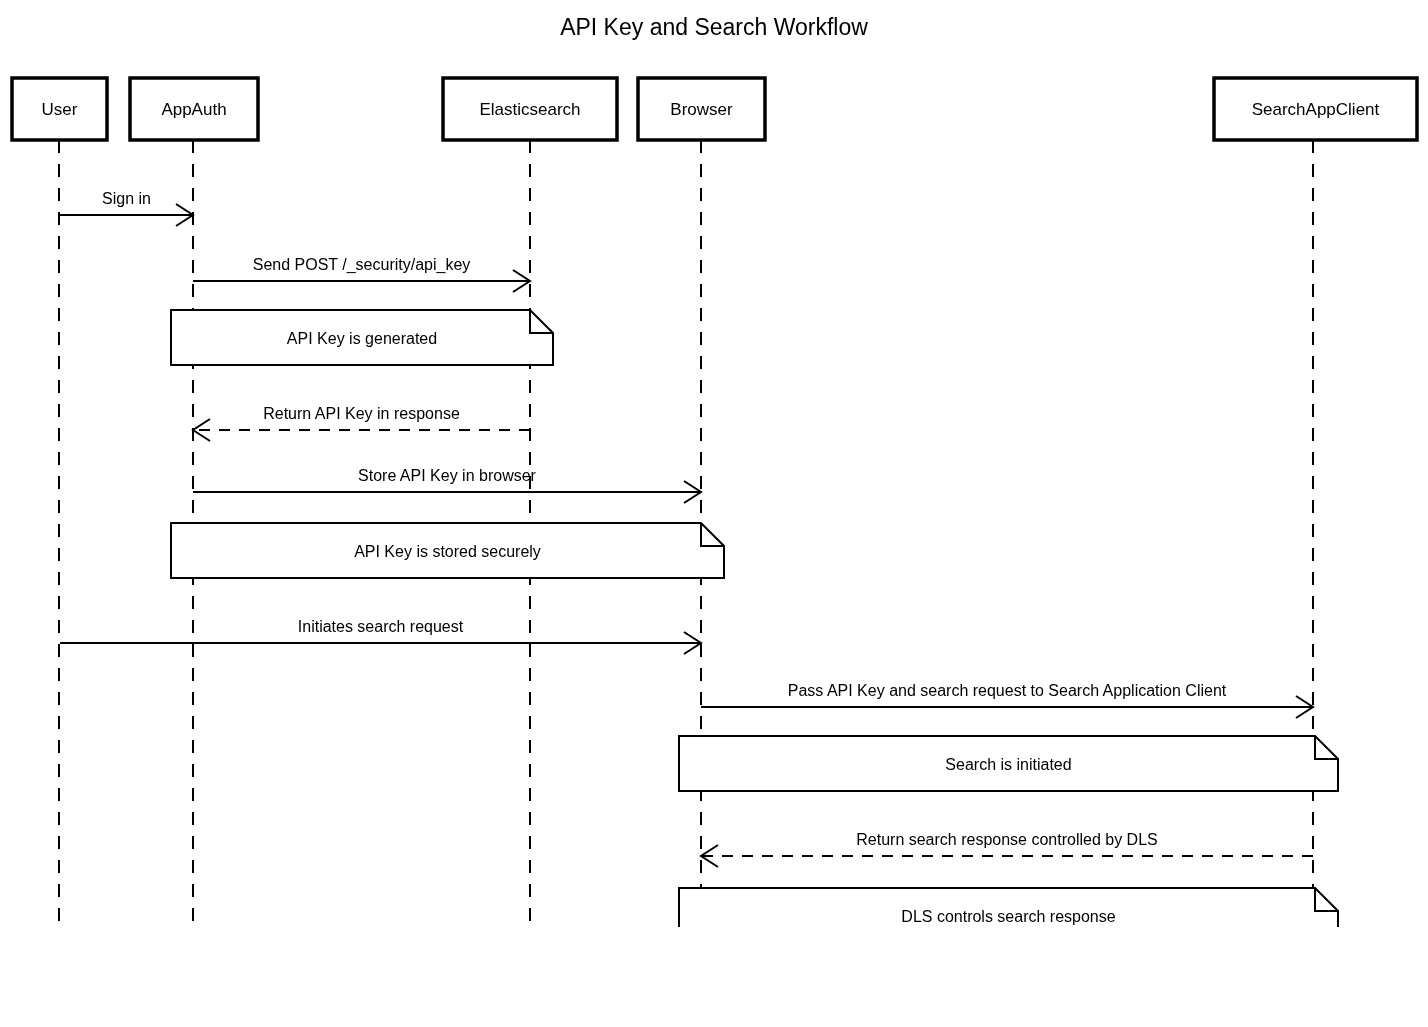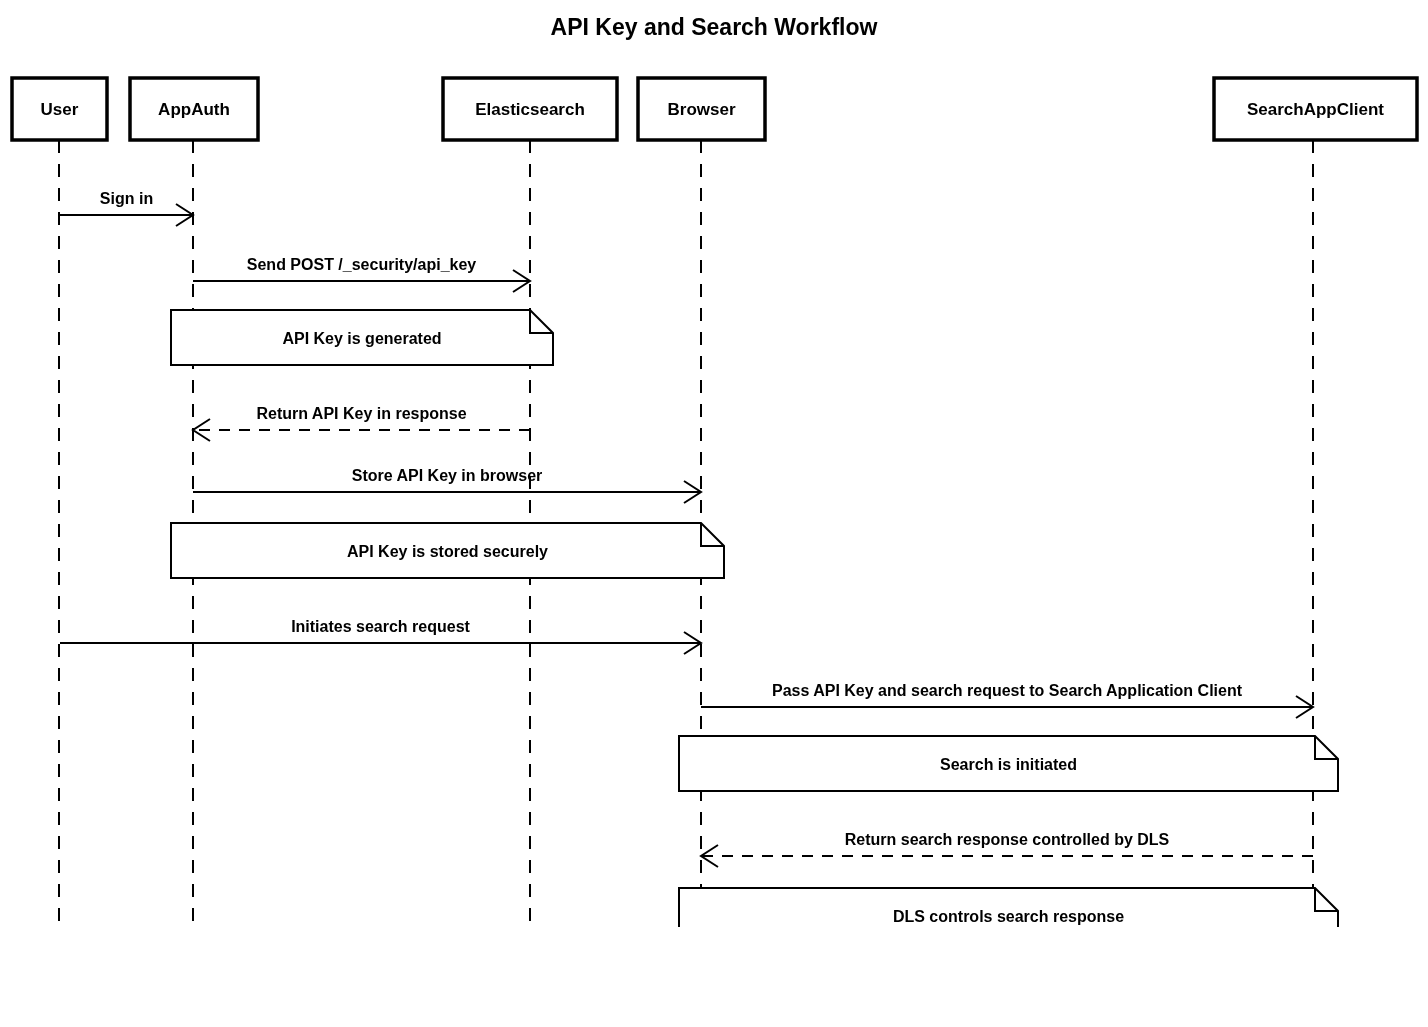--- a/index.html
+++ b/index.html
@@ -10,21 +10,20 @@
   body {
     font-family: "Liberation Sans", sans-serif;
     color: #000000;
   }
   #diagram-root {
     position: relative;
     width: 1428px;
     height: 927px;
     overflow: hidden;
     background: #ffffff;
-    font-weight: bold;
   }
   svg#sequence-canvas {
     position: absolute;
     top: 0;
     left: 0;
     width: 1428px;
     height: 1027px;
     display: block;
   }
   .diagram-title {

